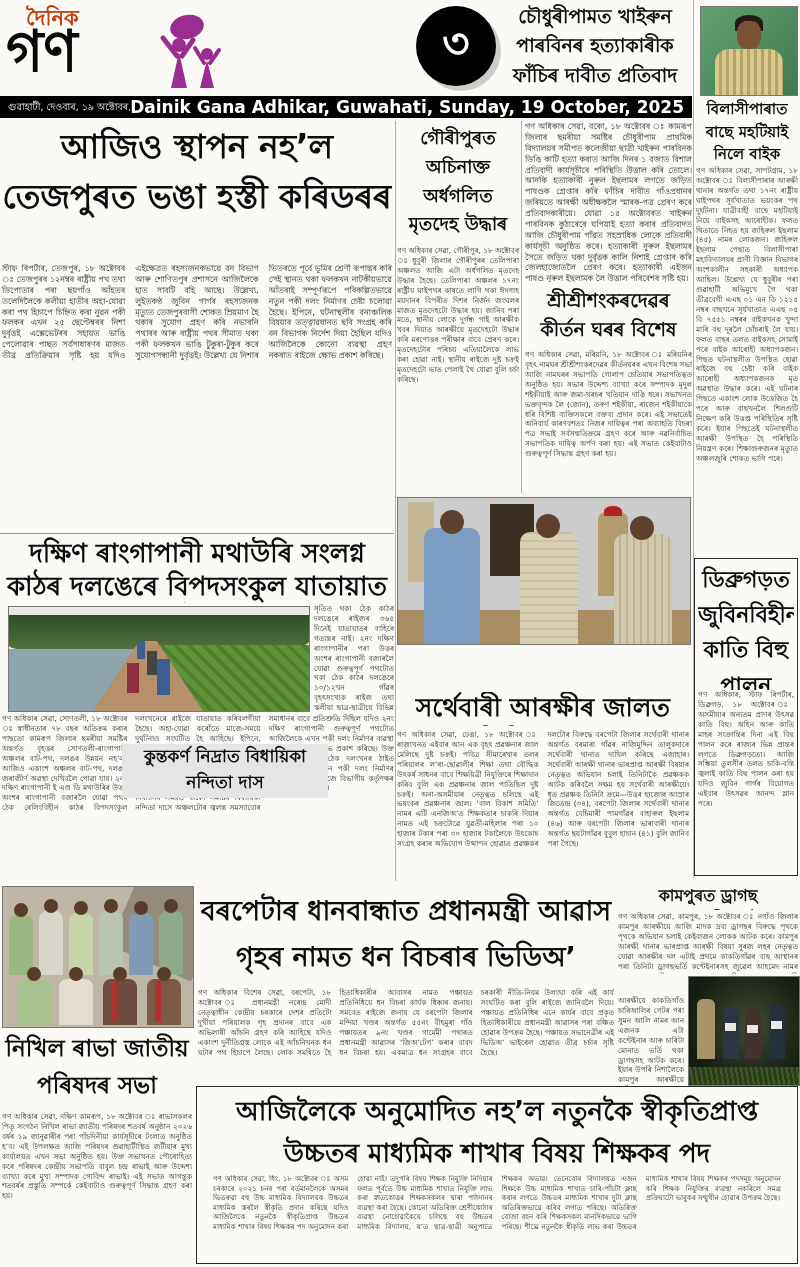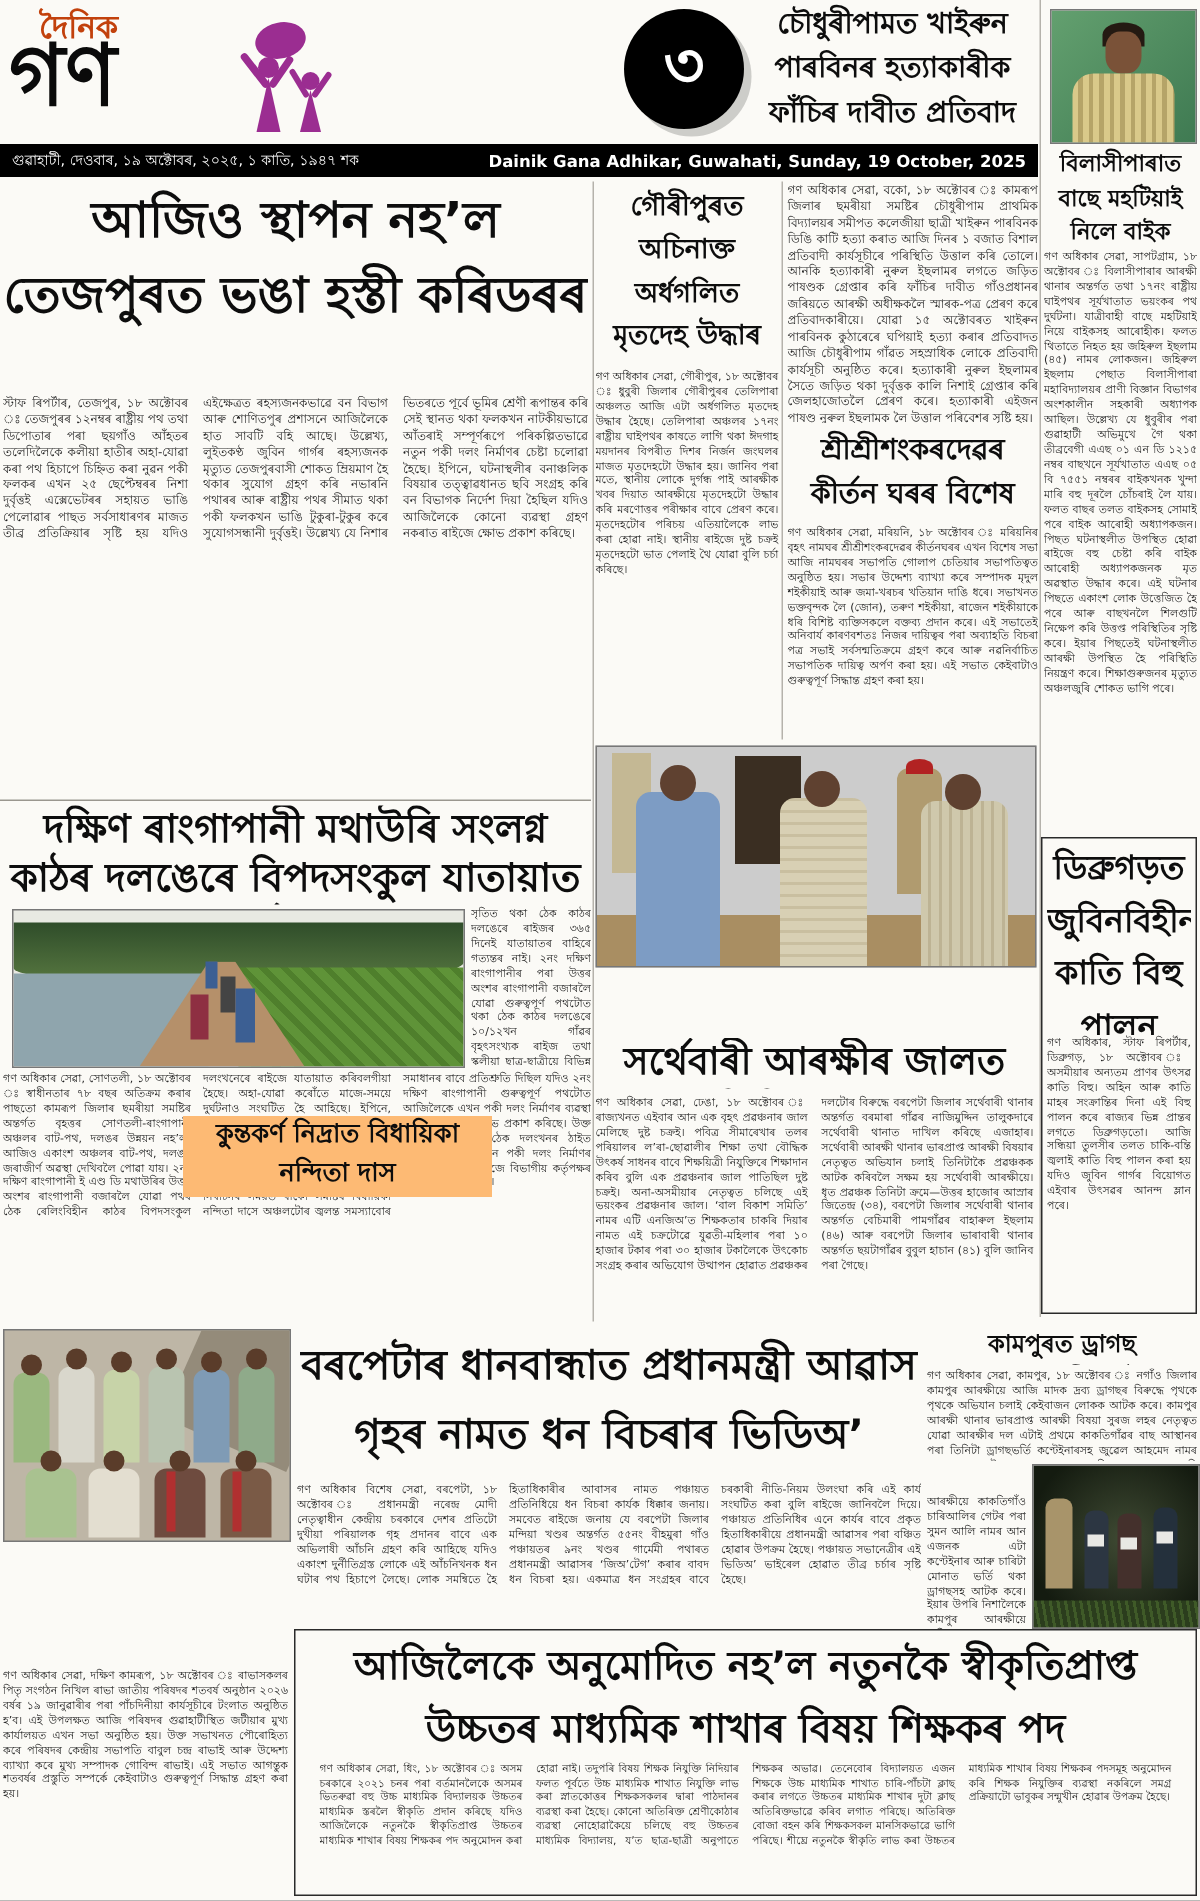--- a/index.html
+++ b/index.html
@@ -36,21 +36,21 @@
         <path d="M61 51 L70 38" stroke="#9b2d91" stroke-width="4" stroke-linecap="round"></path>
       </svg>
     </div>
   </div>
   <div class="abs" style="left:416px;top:6px;width:80px;height:80px;border-radius:50%;background:#000;box-shadow:5px 5px 0 rgba(0,0,0,.18);
               display:flex;align-items:center;justify-content:center;">
     <span style="color:#fff;font-size:42px;font-weight:bold;">৩</span>
   </div>
   <div class="abs rev" style="left:0;top:96px;width:692px;height:22px;display:flex;align-items:center;justify-content:space-between;padding:0 8px;box-sizing:border-box;">
     <span style="font-size:9.5px;white-space:nowrap;overflow:hidden;">গুৱাহাটী, দেওবাৰ, ১৯ অক্টোবৰ, ২০২৫, ১ কাতি, ১৯৪৭ শক</span>
-    <span style="font-size:11px;font-weight:bold;white-space:nowrap;">Dainik Gana Adhikar, Guwahati, Sunday, 19 October, 2025</span>
+    <span style="font-size:17px;font-weight:bold;white-space:nowrap;">Dainik Gana Adhikar, Guwahati, Sunday, 19 October, 2025</span>
   </div>
 
   <div class="abs hd" style="left:497px;top:2px;width:196px;height:92px;font-size:19px;line-height:1.55;">চৌধুৰীপামত খাইৰুন পাৰবিনৰ হত্যাকাৰীক ফাঁচিৰ দাবীত প্ৰতিবাদ</div>
   <div class="abs bt" style="left:525px;top:122px;width:167px;height:160px;">গণ অধিকাৰ সেৱা, বকো, ১৮ অক্টোবৰ ঃ কামৰূপ জিলাৰ ছমৰীয়া সমষ্টিৰ চৌধুৰীপাম প্ৰাথমিক বিদ্যালয়ৰ সমীপত কলেজীয়া ছাত্ৰী খাইৰুন পাৰবিনক ডিঙি কাটি হত্যা কৰাত আজি দিনৰ ১ বজাত বিশাল প্ৰতিবাদী কাৰ্যসূচীৰে পৰিস্থিতি উত্তাল কৰি তোলে। আনকি হত্যাকাৰী নুৰুল ইছলামৰ লগতে জড়িত পাষণ্ডক গ্ৰেপ্তাৰ কৰি ফাঁচিৰ দাবীত গাঁওপ্ৰধানৰ জৰিয়তে আৰক্ষী অধীক্ষকলৈ স্মাৰক-পত্ৰ প্ৰেৰণ কৰে প্ৰতিবাদকাৰীয়ে। যোৱা ১৫ অক্টোবৰত খাইৰুন পাৰবিনক কুঠাৰেৰে ঘপিয়াই হত্যা কৰাৰ প্ৰতিবাদত আজি চৌধুৰীপাম গাঁৱত সহস্ৰাধিক লোকে প্ৰতিবাদী কাৰ্যসূচী অনুষ্ঠিত কৰে। হত্যাকাৰী নুৰুল ইছলামৰ সৈতে জড়িত থকা দুৰ্বৃত্তক কালি নিশাই গ্ৰেপ্তাৰ কৰি জেলহাজোতলৈ প্ৰেৰণ কৰে। হত্যাকাৰী এইজন পাষণ্ড নুৰুল ইছলামক লৈ উত্তাল পৰিবেশৰ সৃষ্টি হয়।</div>
 
   <div class="abs vrule" style="left:693px;top:0;height:878px;"></div>
   <div class="abs photo" style="left:700px;top:6px;width:96px;height:88px;background:linear-gradient(135deg,#63a06f,#3f7a52);">
     <div style="position:absolute;left:34px;top:8px;width:28px;height:16px;background:#241a12;border-radius:50% 50% 0 0;"></div>
     <div style="position:absolute;left:36px;top:14px;width:24px;height:28px;background:#7a5238;border-radius:40%;"></div>
     <div style="position:absolute;left:14px;top:42px;width:68px;height:46px;border-radius:14px 14px 0 0;
@@ -102,21 +102,21 @@
          background:repeating-linear-gradient(45deg,#5f9338 0 6px,#4f7f2c 6px 10px);"></div>
     <div style="position:absolute;left:84px;top:34px;width:110px;height:70px;background:#b5906a;
          clip-path:polygon(42% 0,58% 0,100% 100%,0 100%);"></div>
     <div style="position:absolute;left:128px;top:34px;width:8px;height:18px;background:#3c5f93;"></div>
     <div style="position:absolute;left:138px;top:44px;width:10px;height:24px;background:#444;"></div>
     <div style="position:absolute;left:118px;top:56px;width:12px;height:30px;background:#8e2f42;"></div>
     <div style="position:absolute;left:148px;top:52px;width:13px;height:36px;background:#3c5f93;"></div>
   </div>
   <div class="abs bt bt-s" style="left:314px;top:604px;width:80px;height:106px;">সৃতিত থকা ঠেক কাঠৰ দলঙেৰে ৰাইজৰ ৩৬৫ দিনেই যাতায়াতৰ বাহিৰে গত্যন্তৰ নাই। ২নং দক্ষিণ ৰাংগাপানীৰ পৰা উত্তৰ অংশৰ ৰাংগাপানী বজাৰলৈ যোৱা গুৰুত্বপূৰ্ণ পথটোত থকা ঠেক কাঠৰ দলঙেৰে ১০/১২খন গাঁৱৰ বৃহৎসংখ্যক ৰাইজ তথা স্কুলীয়া ছাত্ৰ-ছাত্ৰীয়ে বিভিন্ন শিক্ষানুষ্ঠানলৈ যাতায়াত অব্যাহত ৰাখিবলগীয়া হৈছে। তথাপি গুৰুতৰ ৰোগীসকলক চিকিৎসালয়লৈ নিবলৈ হ’লে বহুত সমস্যাৰ সন্মুখীন হ’বলগীয়া হয়।</div>
   <div class="abs bt bt-s" style="left:2px;top:714px;width:392px;height:168px;column-count:3;column-gap:8px;">গণ অধিকাৰ সেৱা, সোণতলী, ১৮ অক্টোবৰ ঃ স্বাধীনতাৰ ৭৮ বছৰ অতিক্ৰম কৰাৰ পাছতো কামৰূপ জিলাৰ ছমৰীয়া সমষ্টিৰ অন্তৰ্গত বৃহত্তৰ সোণতলী-ৰাংগাপানী অঞ্চলৰ বাট-পথ, দলঙৰ উন্নয়ন নহ’ল। আজিও একাংশ অঞ্চলৰ বাট-পথ, দলঙৰ জৰাজীৰ্ণ অৱস্থা দেখিবলৈ পোৱা যায়। ২নং দক্ষিণ ৰাংগাপানী ই এণ্ড ডি মথাউৰিৰ উত্তৰ অংশৰ ৰাংগাপানী বজাৰলৈ যোৱা পথৰ ঠেক ৰেলিংবিহীন কাঠৰ বিপদসংকুল দলংখনেৰে ৰাইজে যাতায়াত কৰিবলগীয়া হৈছে। অহা-যোৱা কৰোঁতে মাজে-সময়ে দুৰ্ঘটনাও সংঘটিত হৈ আহিছে। ইপিনে, অঞ্চলটোৰ কৃষকে হাড়ভঙা পৰিশ্ৰমেৰে উৎপাদন কৰা কৃষিজাত সামগ্ৰী বিপদসংকুল দলংখনেৰে হাট-বজাৰলৈ নি থকা অৱস্থাত কঢ়িওৱা ব্যক্তি বিভিন্ন সময়ত সমস্যাৰ সন্মুখীন হোৱাও দেখা যায়। উল্লেখ্য যে নিৰ্বাচনৰ সময়ত বাকো সমষ্টিৰ বিধায়িকা নন্দিতা দাসে অঞ্চলটোৰ জ্বলন্ত সমস্যাবোৰ সমাধানৰ বাবে প্ৰতিশ্ৰুতি দিছিল যদিও ২নং দক্ষিণ ৰাংগাপানী গুৰুত্বপূৰ্ণ পথটোত আজিলৈকে এখন পকী দলং নিৰ্মাণৰ ব্যৱস্থা নকৰাত ৰাইজে ক্ষোভ প্ৰকাশ কৰিছে। উক্ত বিপদসংকুল ভগা ঠেক দলংখনৰ ঠাইত অতিসোনকালে এখন পকী দলং নিৰ্মাণৰ ব্যৱস্থা কৰিবলৈ ৰাইজে বিভাগীয় কৰ্তৃপক্ষৰ হস্তক্ষেপ দাবী কৰিছে।</div>
-  <div class="abs hd" style="left:122px;top:744px;width:206px;height:54px;font-size:17px;line-height:1.5;background:#fdba74;">কুন্তকৰ্ণ নিদ্ৰাত বিধায়িকা নন্দিতা দাস</div>
+  <div class="abs hd" style="left:122px;top:744px;width:206px;height:54px;font-size:17px;line-height:1.5;background:#e5e5e5;">কুন্তকৰ্ণ নিদ্ৰাত বিধায়িকা নন্দিতা দাস</div>
 
   <div class="abs photo" style="left:2px;top:886px;width:190px;height:140px;background:#beb6a6;">
     <div style="position:absolute;right:-20px;top:-10px;width:90px;height:90px;background:#948b7a;transform:rotate(24deg);"></div>
     <div style="position:absolute;left:6px;top:28px;width:24px;height:60px;background:#9ab87f;border-radius:8px 8px 0 0;"></div>
     <div style="position:absolute;left:36px;top:24px;width:24px;height:64px;background:#d9d7cc;border-radius:8px 8px 0 0;"></div>
     <div style="position:absolute;left:66px;top:26px;width:24px;height:62px;background:#c7d3a8;border-radius:8px 8px 0 0;"></div>
     <div style="position:absolute;left:96px;top:24px;width:24px;height:64px;background:#b9c4b0;border-radius:8px 8px 0 0;"></div>
     <div style="position:absolute;left:126px;top:26px;width:24px;height:62px;background:#7f9bb5;border-radius:8px 8px 0 0;"></div>
     <div style="position:absolute;left:156px;top:24px;width:24px;height:64px;background:#8faa8a;border-radius:8px 8px 0 0;"></div>
     <div style="position:absolute;left:11px;top:16px;width:14px;height:14px;background:#5a3c2a;border-radius:50%;"></div>
@@ -129,20 +129,21 @@
     <div style="position:absolute;left:56px;top:92px;width:34px;height:46px;background:#e3ded0;border-radius:8px 8px 0 0;"></div>
     <div style="position:absolute;left:100px;top:92px;width:34px;height:46px;background:#6e4b3f;border-radius:8px 8px 0 0;"></div>
     <div style="position:absolute;left:144px;top:92px;width:34px;height:46px;background:#7a5a46;border-radius:8px 8px 0 0;"></div>
     <div style="position:absolute;left:108px;top:94px;width:6px;height:40px;background:#b03030;"></div>
     <div style="position:absolute;left:152px;top:94px;width:6px;height:40px;background:#b03030;"></div>
     <div style="position:absolute;left:24px;top:80px;width:14px;height:14px;background:#5a3c2a;border-radius:50%;"></div>
     <div style="position:absolute;left:66px;top:80px;width:14px;height:14px;background:#5a3c2a;border-radius:50%;"></div>
     <div style="position:absolute;left:110px;top:80px;width:14px;height:14px;background:#5a3c2a;border-radius:50%;"></div>
     <div style="position:absolute;left:154px;top:80px;width:14px;height:14px;background:#5a3c2a;border-radius:50%;"></div>
   </div>
+  <div class="abs hd" style="left:2px;top:1030px;width:190px;height:78px;font-size:23px;line-height:1.6;font-weight:900;">নিখিল ৰাভা জাতীয় পৰিষদৰ সভা</div>
   <div class="abs bt bt-s" style="left:2px;top:1112px;width:190px;height:150px;">গণ অধিকাৰ সেৱা, দক্ষিণ কামৰূপ, ১৮ অক্টোবৰ ঃ ৰাভাসকলৰ পিতৃ সংগঠন নিখিল ৰাভা জাতীয় পৰিষদৰ শতবৰ্ষ অনুষ্ঠান ২০২৬ বৰ্ষৰ ১৯ জানুৱাৰীৰ পৰা পাঁচদিনীয়া কাৰ্যসূচীৰে টংলাত অনুষ্ঠিত হ’ব। এই উপলক্ষত আজি পৰিষদৰ গুৱাহাটীস্থিত জটীয়াৰ মুখ্য কাৰ্যালয়ত এখন সভা অনুষ্ঠিত হয়। উক্ত সভাখনত পৌৰোহিত্য কৰে পৰিষদৰ কেন্দ্ৰীয় সভাপতি বাবুল চন্দ্ৰ ৰাভাই আৰু উদ্দেশ্য ব্যাখ্যা কৰে মুখ্য সম্পাদক গোবিন্দ ৰাভাই। এই সভাত আগন্তুক শতবৰ্ষৰ প্ৰস্তুতি সম্পৰ্কে কেইবাটাও গুৰুত্বপূৰ্ণ সিদ্ধান্ত গ্ৰহণ কৰা হয়।</div>
 
   <div class="abs hd" style="left:198px;top:888px;width:416px;height:96px;font-size:27px;line-height:1.7;font-weight:900;">বৰপেটাৰ ধানবান্ধাত প্ৰধানমন্ত্ৰী আৱাস গৃহৰ নামত ধন বিচৰাৰ ভিডিঅ’ ভাইৰেল</div>
   <div class="abs bt bt-s" style="left:198px;top:988px;width:416px;height:94px;column-count:3;column-gap:8px;">গণ অধিকাৰ বিশেষ সেৱা, বৰপেটা, ১৮ অক্টোবৰ ঃ প্ৰধানমন্ত্ৰী নৰেন্দ্ৰ মোদী নেতৃত্বাধীন কেন্দ্ৰীয় চৰকাৰে দেশৰ প্ৰতিটো দুখীয়া পৰিয়ালক গৃহ প্ৰদানৰ বাবে এক অভিলাষী আঁচনি গ্ৰহণ কৰি আহিছে যদিও একাংশ দুৰ্নীতিগ্ৰস্ত লোকে এই আঁচনিখনক ধন ঘটাৰ পথ হিচাপে লৈছে। লোক সমন্বিতে হৈ হিতাধিকাৰীৰ আবাসৰ নামত পঞ্চায়ত প্ৰতিনিধিয়ে ধন বিচৰা কাৰ্যক ধিক্কাৰ জনায়। সমবেত ৰাইজে জনায় যে বৰপেটা জিলাৰ মন্দিয়া খণ্ডৰ অন্তৰ্গত ৫৫নং বীহমুৰা গাঁও পঞ্চায়তৰ ৯নং খণ্ডৰ গাৰ্মেমী পথাৰত প্ৰধানমন্ত্ৰী আৱাসৰ ‘জিঅ’টেগ’ কৰাৰ বাবদ ধন বিচৰা হয়। একমাত্ৰ ধন সংগ্ৰহৰ বাবে চৰকাৰী নীতি-নিয়ম উলংঘা কৰি এই কাৰ্য সংঘটিত কৰা বুলি ৰাইজে জানিবলৈ দিয়ে। পঞ্চায়ত প্ৰতিনিধিৰ এনে কাৰ্যৰ বাবে প্ৰকৃত হিতাধিকাৰীয়ে প্ৰধানমন্ত্ৰী আৱাসৰ পৰা বঞ্চিত হোৱাৰ উপক্ৰম হৈছে। পঞ্চায়ত সভানেত্ৰীৰ এই ভিডিঅ’ ভাইৰেল হোৱাত তীব্ৰ চৰ্চাৰ সৃষ্টি হৈছে।</div>
 
   <div class="abs hd" style="left:618px;top:884px;width:180px;height:26px;font-size:16px;line-height:1.5;">কামপুৰত ড্ৰাগছ সৰবৰাহকাৰী আটক</div>
   <div class="abs bt bt-s" style="left:618px;top:912px;width:180px;height:62px;">গণ অধিকাৰ সেৱা, কামপুৰ, ১৮ অক্টোবৰ ঃ নগাঁও জিলাৰ কামপুৰ আৰক্ষীয়ে আজি মাদক দ্ৰব্য ড্ৰাগছৰ বিৰুদ্ধে পৃথকে পৃথকে অভিযান চলাই কেইবাজন লোকক আটক কৰে। কামপুৰ আৰক্ষী থানাৰ ভাৰপ্ৰাপ্ত আৰক্ষী বিষয়া সুৰজ লহৰ নেতৃত্বত যোৱা আৰক্ষীৰ দল এটাই প্ৰথমে কাকতিগাঁৱৰ বাছ আস্থানৰ পৰা তিনিটা ড্ৰাগছভৰ্তি কণ্টেইনাৰসহ জুৱেল আহমেদ নামৰ যুৱকজনক আটক কৰে। তাৰ পাছতে বিশেষ সূত্ৰৰ পম খেদি কামপুৰ</div>
   <div class="abs bt bt-s" style="left:618px;top:976px;width:66px;height:108px;margin-top:20px;">আৰক্ষীয়ে কাকতিগাঁও চাৰিআলিৰ গেটৰ পৰা সুমন আলি নামৰ আন এজনক এটা কণ্টেইনাৰ আৰু চাৰিটা মোনাত ভৰ্তি থকা ড্ৰাগছসহ আটক কৰে। ইয়াৰ উপৰি নিশালৈকে কামপুৰ আৰক্ষীয়ে অভিযান অব্যাহত ৰাখিছে।</div>
   <div class="abs photo" style="left:688px;top:976px;width:110px;height:108px;background:radial-gradient(circle at 55% 45%,#3f4a33,#141b10 75%);">
     <div style="position:absolute;left:8px;top:22px;width:18px;height:60px;background:#a8946a;border-radius:6px 6px 0 0;"></div>

